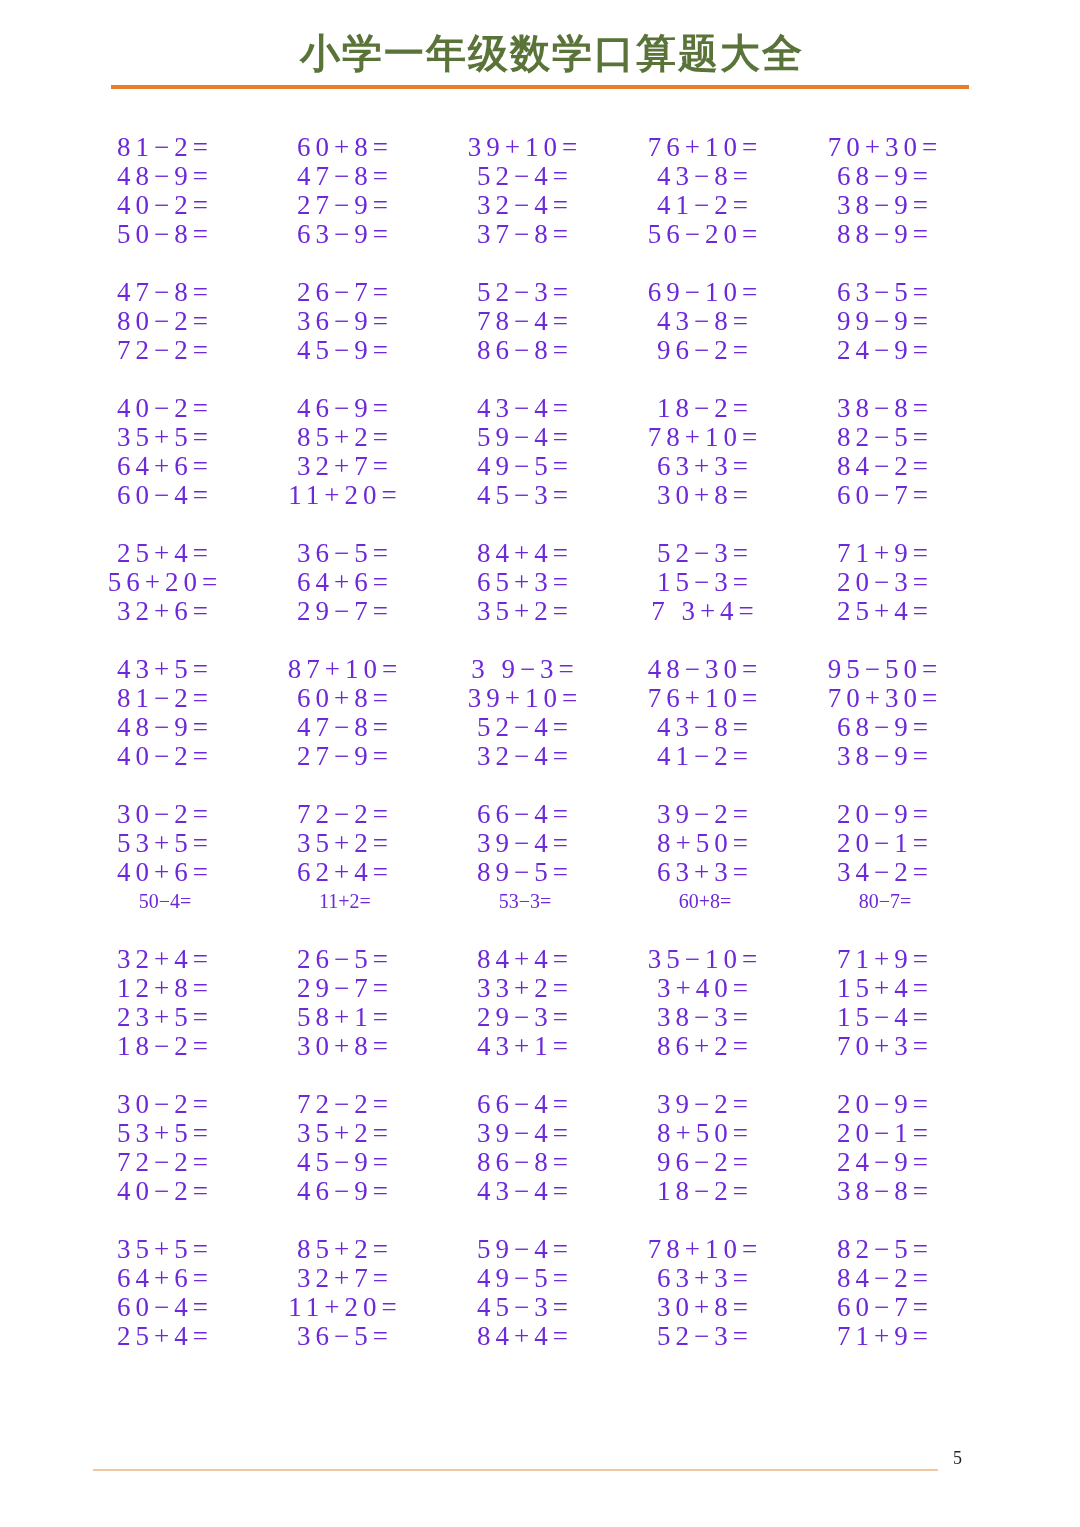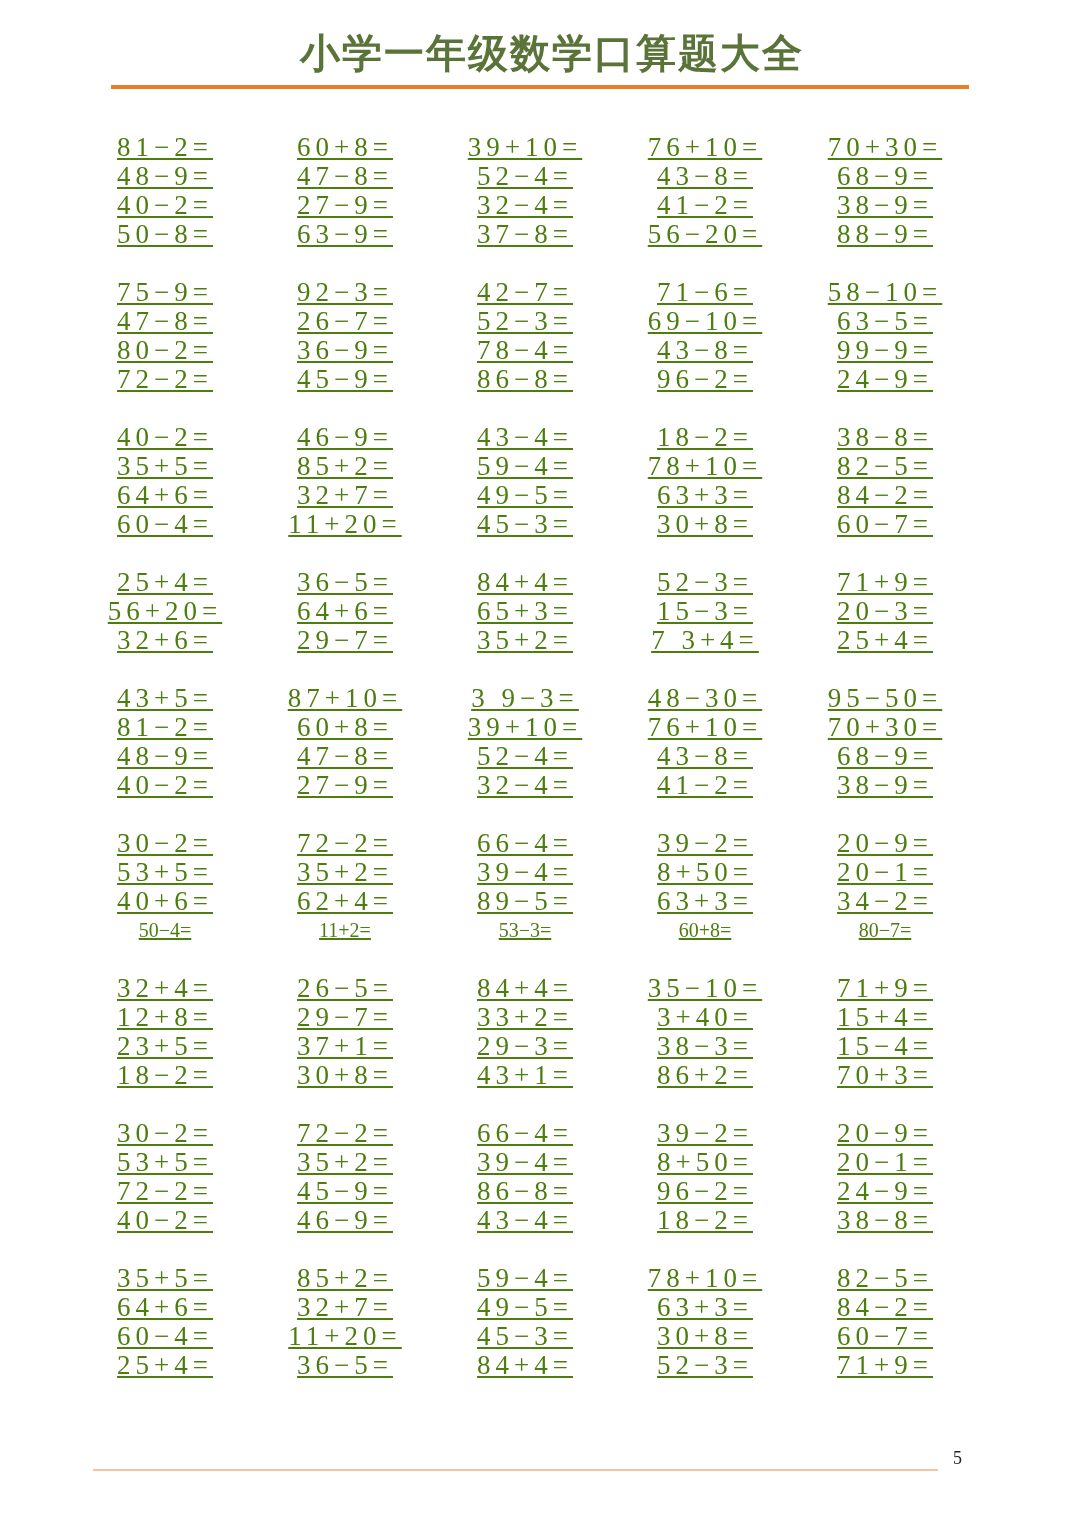--- a/index.html
+++ b/index.html
@@ -34,22 +34,21 @@
     left: 111px;
     width: 858px;
     height: 4px;
     background: #e87e2b;
   }
   .problems {
     position: absolute;
     top: 133px;
     left: 75px;
     width: 900px;
-    color: #4d7c0f;
-    text-decoration: underline;
+    color: #6d28d9;
   }
   .block {
     margin-bottom: 29px;
   }
   .row {
     display: grid;
     grid-template-columns: repeat(5, 180px);
     height: 29px;
     line-height: 29px;
   }
@@ -112,27 +111,20 @@
         <div class="row">
           <div class="cell">50−8=</div>
           <div class="cell">63−9=</div>
           <div class="cell">37−8=</div>
           <div class="cell">56−20=</div>
           <div class="cell">88−9=</div>
         </div>
       </div>
       <div class="block">
         <div class="row">
-          <div class="cell">75−9=</div>
-          <div class="cell">92−3=</div>
-          <div class="cell">42−7=</div>
-          <div class="cell">71−6=</div>
-          <div class="cell">58−10=</div>
-        </div>
-        <div class="row">
           <div class="cell">47−8=</div>
           <div class="cell">26−7=</div>
           <div class="cell">52−3=</div>
           <div class="cell">69−10=</div>
           <div class="cell">63−5=</div>
         </div>
         <div class="row">
           <div class="cell">80−2=</div>
           <div class="cell">36−9=</div>
           <div class="cell">78−4=</div>
@@ -270,21 +262,21 @@
         </div>
         <div class="row">
           <div class="cell">12+8=</div>
           <div class="cell">29−7=</div>
           <div class="cell">33+2=</div>
           <div class="cell">3+40=</div>
           <div class="cell">15+4=</div>
         </div>
         <div class="row">
           <div class="cell">23+5=</div>
-          <div class="cell">37+1=</div>
+          <div class="cell">58+1=</div>
           <div class="cell">29−3=</div>
           <div class="cell">38−3=</div>
           <div class="cell">15−4=</div>
         </div>
         <div class="row">
           <div class="cell">18−2=</div>
           <div class="cell">30+8=</div>
           <div class="cell">43+1=</div>
           <div class="cell">86+2=</div>
           <div class="cell">70+3=</div>

